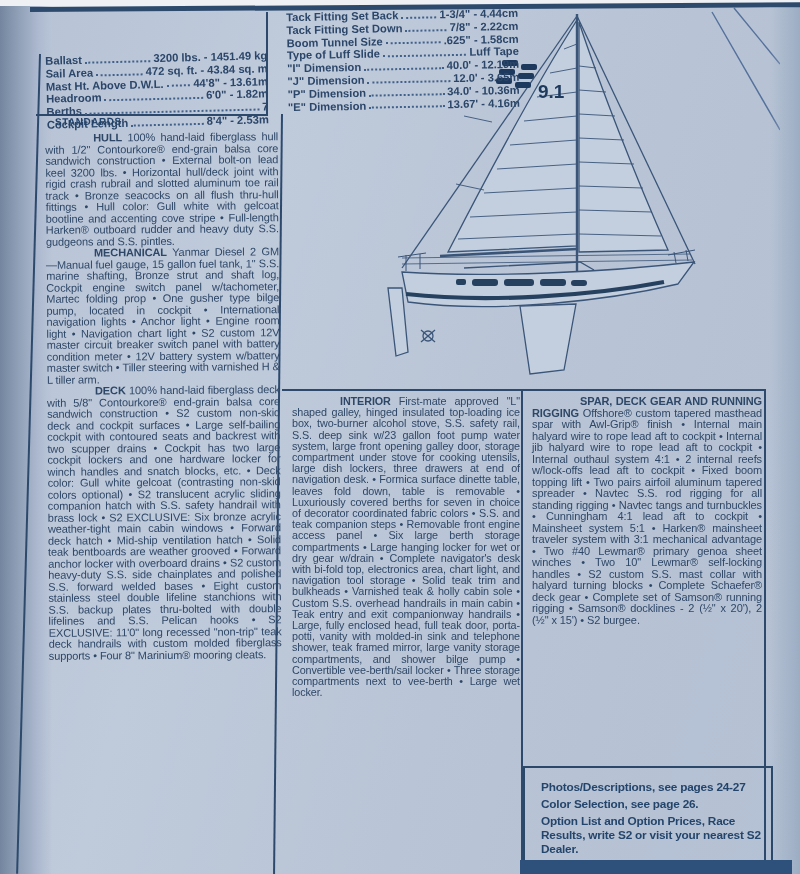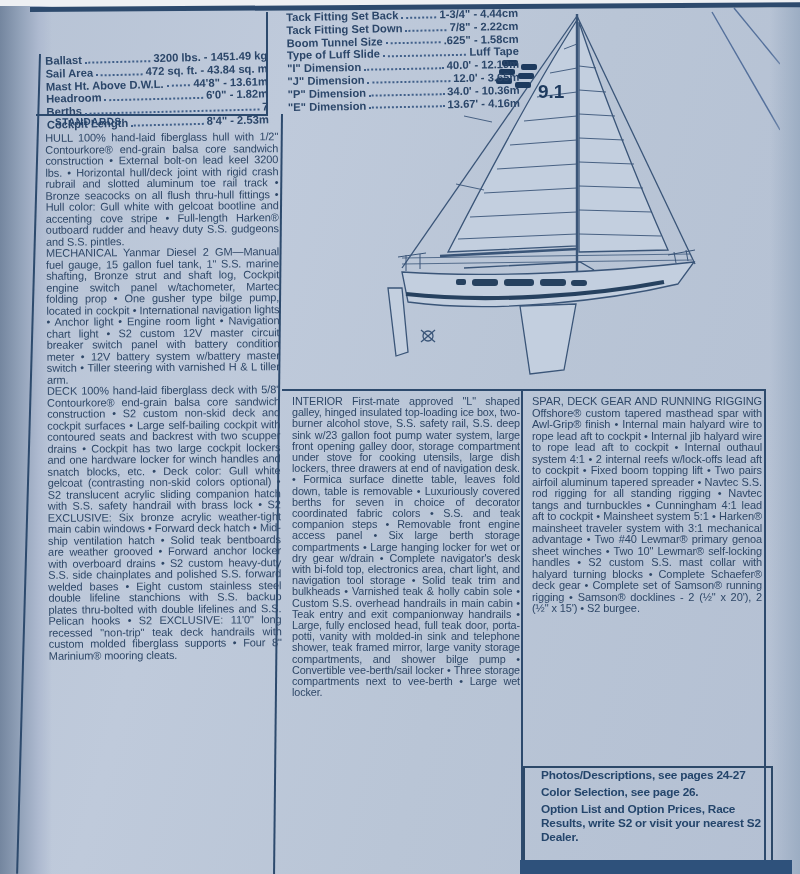--- a/index.html
+++ b/index.html
@@ -14,25 +14,25 @@
         background:linear-gradient(to left,#9cadc3 0%,rgba(190,200,218,0) 100%);}
   .rule{position:absolute;background:#2d4a6d;}
   
   .speclist{position:absolute;font-weight:bold;font-size:11.2px;color:#2b4669;}
   .specrow{display:flex;align-items:flex-end;height:12.8px;line-height:12.8px;white-space:nowrap;}
   .leader{flex:1;border-bottom:2px dotted #41608a;margin:0 3px 3px 3px;min-width:8px;}
   
   .col{position:absolute;font-size:11px;line-height:11.5px;text-align:justify;
        color:#2e4767;letter-spacing:-0.1px;}
   .col p{margin:0;}
-  .lead{font-weight:normal;}
+  .lead{font-weight:bold;margin-left:48px;}
   .h1{position:absolute;font-size:10px;font-weight:bold;color:#24436a;letter-spacing:.5px;}
   
   .infobox{position:absolute;left:523px;top:766px;width:250px;height:106px;
-       border:2px solid #2c4868;box-sizing:border-box;padding:0 6px 0 16px;}
+       border:2px solid #2c4868;box-sizing:border-box;padding:12px 6px 0 16px;}
   .infobox p{margin:0 0 3px 0;font-size:11.8px;line-height:14px;font-weight:bold;
        color:#24456b;letter-spacing:-0.2px;}
   .bottombar{position:absolute;left:520px;top:860px;width:272px;height:14px;background:#2e517b;}
   .boat{position:absolute;left:368px;top:6px;}
 </style>
 </head>
 <body>
 
 <div class="page">
   <div class="topstrip"></div>

